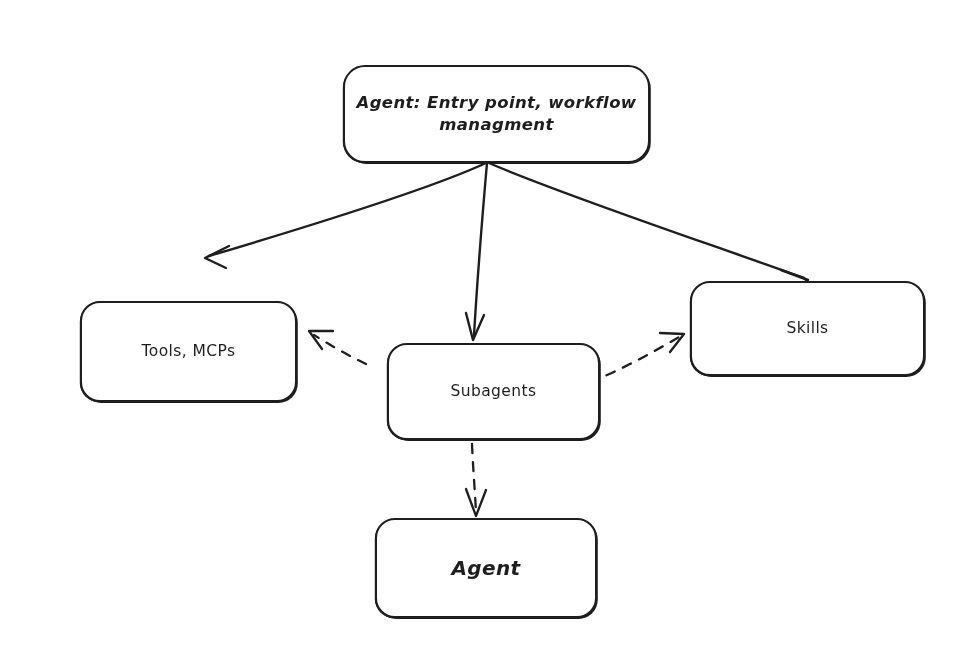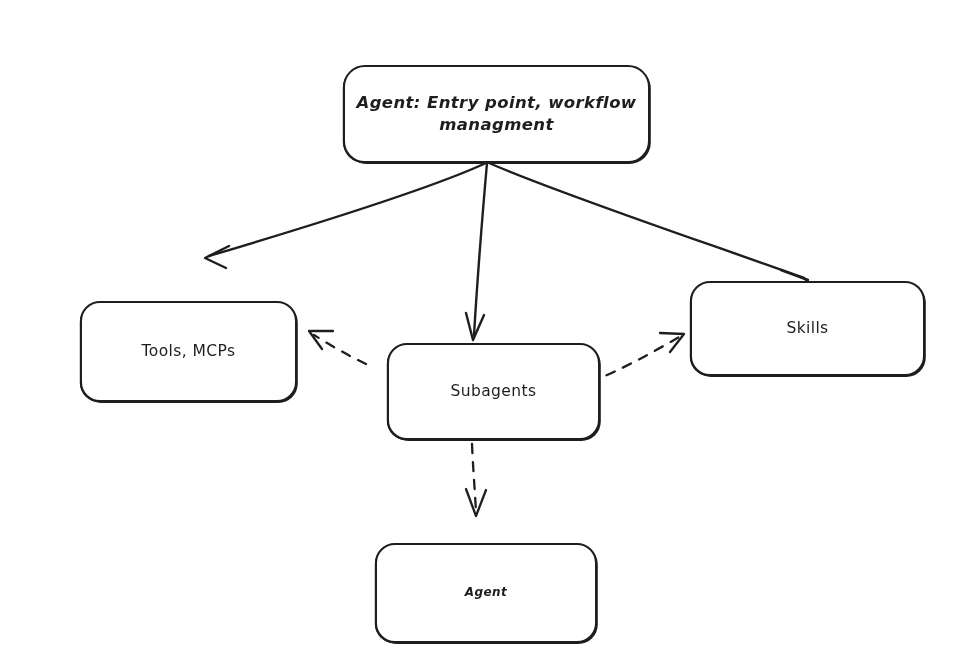--- a/index.html
+++ b/index.html
@@ -79,24 +79,23 @@
   #node-subagents {
     left: 370px; top: 343px;
     width: 213px; height: 97px;
     font-size: 15.5px;
     font-weight: 500;
     margin-left: 17px;
   }
   #node-agent {
     left: 375px; top: 518px;
     width: 222px; height: 100px;
-    font-size: 12px;
+    font-size: 20px;
     font-style: italic;
     font-weight: 600;
-    margin-top: 25px;
   }
 </style>
 </head>
 <body>
 
 <div id="canvas">
 
   <svg id="edges" viewBox="0 0 967 668" xmlns="http://www.w3.org/2000/svg">
 
     <g>

